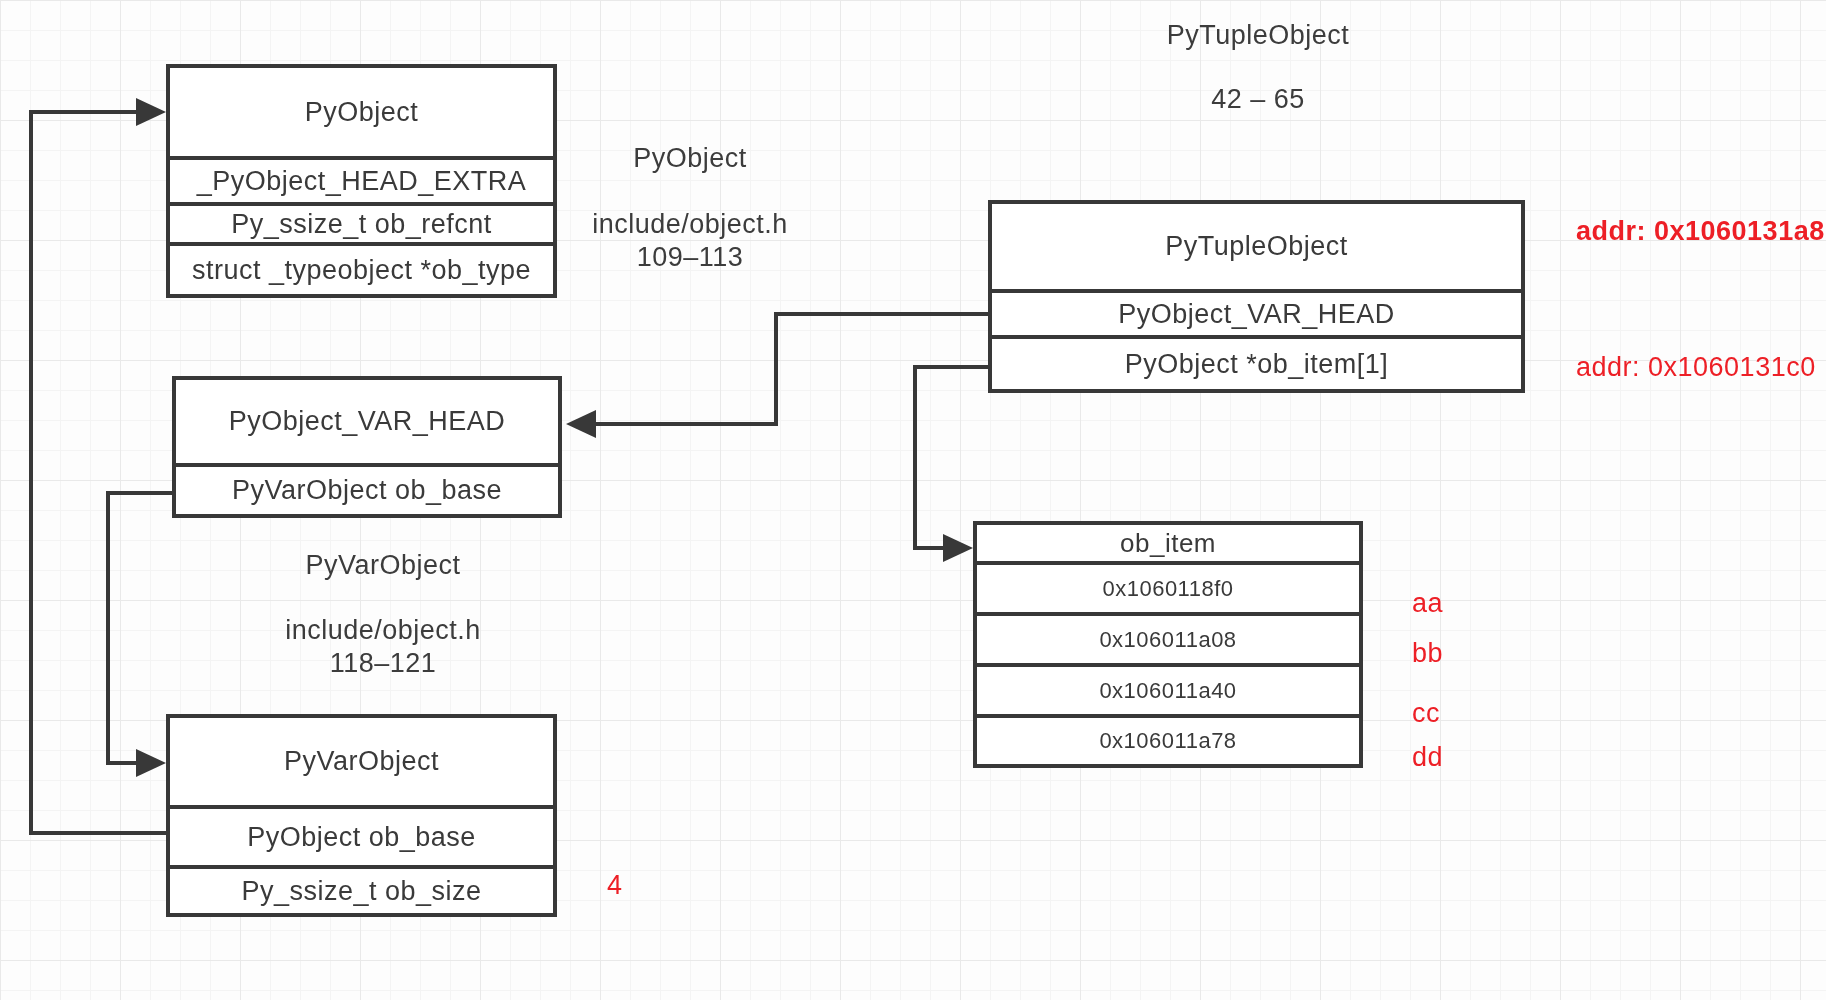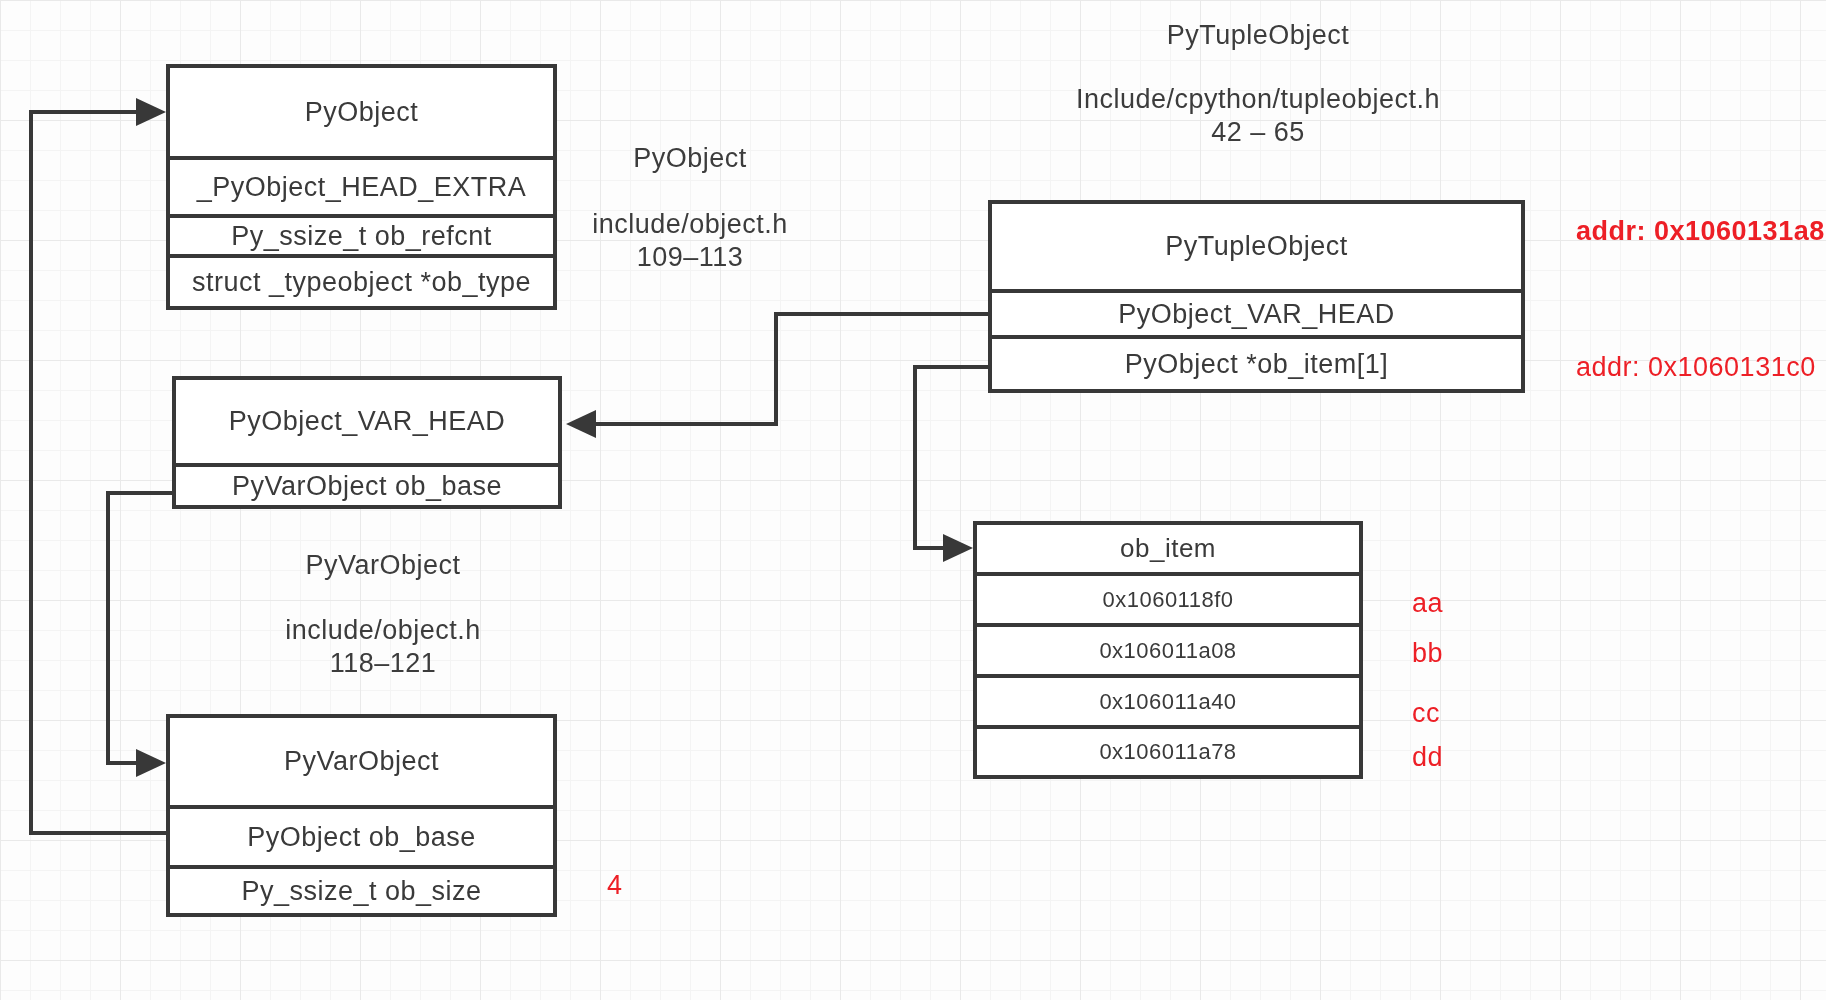--- a/index.html
+++ b/index.html
@@ -36,40 +36,40 @@
   .free-label{
     position:absolute; text-align:center;
     font-size:27px; letter-spacing:.5px; color:#3c3c3c;
   }
   .free-label .file-block{ line-height:33px; }
   .red-note{ position:absolute; font-size:27px; letter-spacing:.5px; color:#ed1f26; white-space:nowrap; }
 
   
   #box-pyobject{ left:166px; top:64px;  width:391px; }
   #box-pyobject .hdr{ height:88px; }
-  #box-pyobject .r0{ height:58px; }
+  #box-pyobject .r0{ height:46px; }
   #box-pyobject .r1{ height:40px; }
   #box-pyobject .r2{ height:52px; }
 
   #box-pytuple{ left:988px; top:200px; width:537px; }
   #box-pytuple .hdr{ height:85px; }
   #box-pytuple .r0{ height:46px; }
   #box-pytuple .r1{ height:54px; }
 
   #box-varhead{ left:172px; top:376px; width:390px; }
   #box-varhead .hdr{ height:83px; }
-  #box-varhead .r0{ height:42px; }
+  #box-varhead .r0{ height:51px; }
 
   #box-pyvar{ left:166px; top:714px; width:391px; }
   #box-pyvar .hdr{ height:87px; }
   #box-pyvar .r0{ height:60px; }
   #box-pyvar .r1{ height:48px; }
 
   #table-obitem{ left:973px; top:521px; width:390px; }
-  #table-obitem .hdr{ height:47px; font-size:26px; }
+  #table-obitem .hdr{ height:36px; font-size:26px; }
   #table-obitem .row{ height:51px; font-size:22px; }
   #table-obitem .r3{ height:50px; }
 
   
   #label-pyobject{ left:545px; top:143px; width:290px; }
   #label-pyobject .title{ margin-bottom:34px; }
   #label-pytuple{ left:1018px; top:20px; width:480px; }
   #label-pytuple .title{ margin-bottom:32px; }
   #label-pyvar{ left:258px; top:550px; width:250px; }
   #label-pyvar .title{ margin-bottom:33px; }
@@ -118,21 +118,20 @@
     <div class="title">PyObject</div>
     <div class="file-block">
       <div>include/object.h</div>
       <div>109–113</div>
     </div>
   </div>
 
   <div class="free-label" id="label-pytuple">
     <div class="title">PyTupleObject</div>
     <div class="file-block">
-      <div>Include/cpython/tupleobject.h</div>
       <div>42 – 65</div>
     </div>
   </div>
 
   <div class="struct-box" id="box-pytuple">
     <div class="hdr">PyTupleObject</div>
     <div class="row r0">PyObject_VAR_HEAD</div>
     <div class="row r1">PyObject *ob_item[1]</div>
   </div>
 

